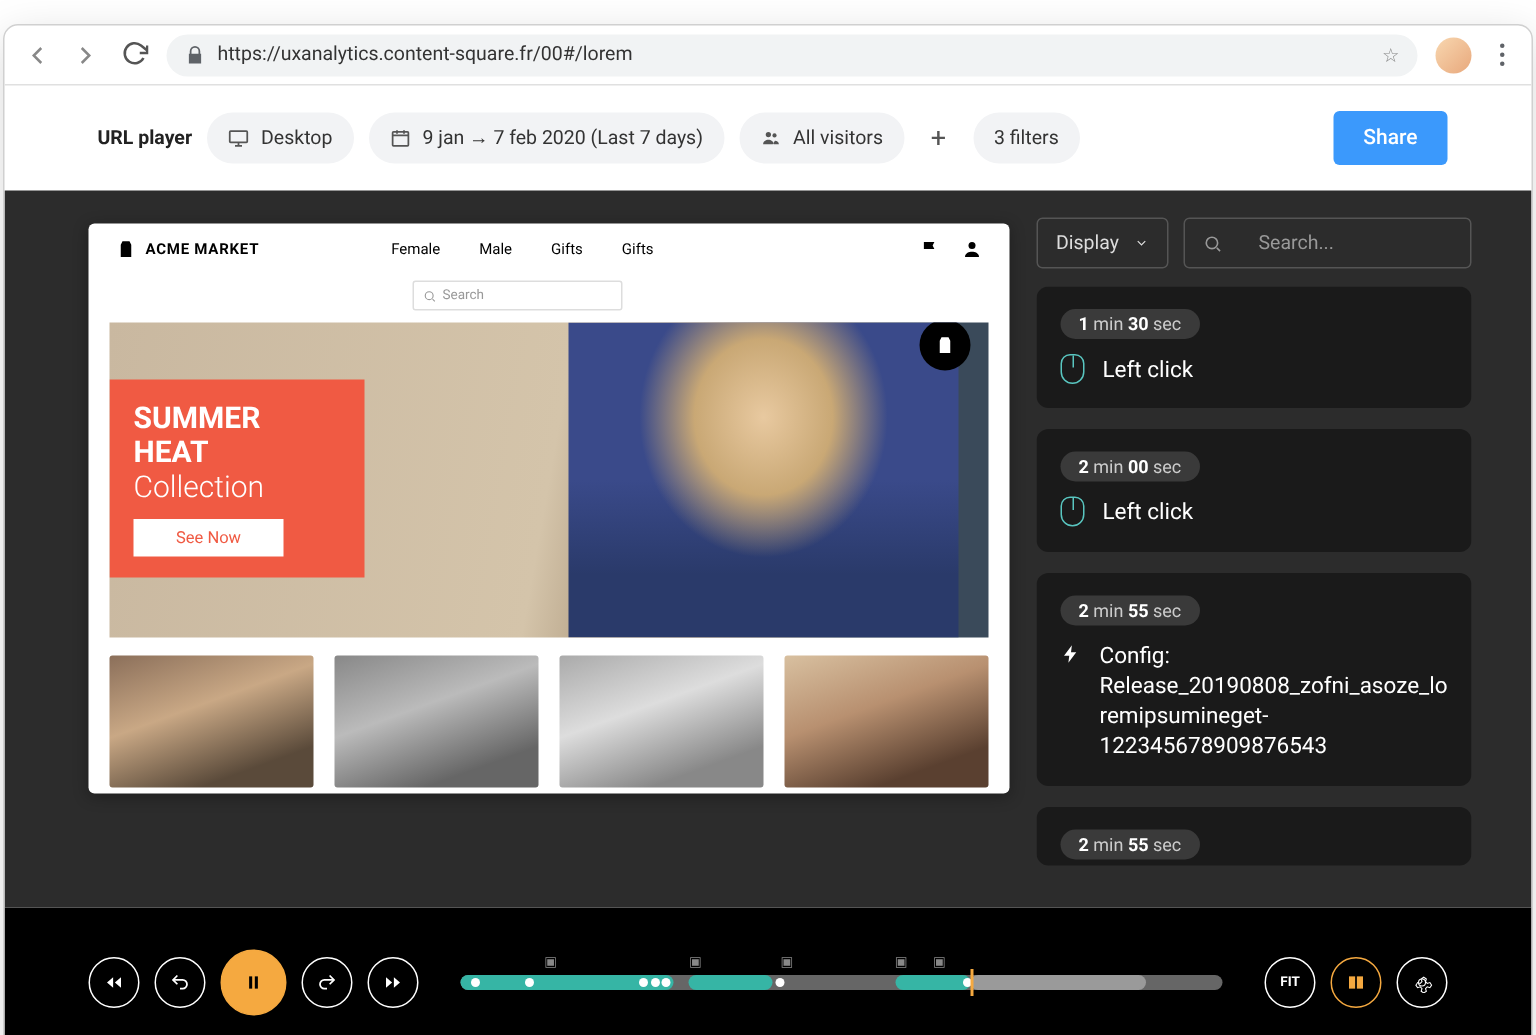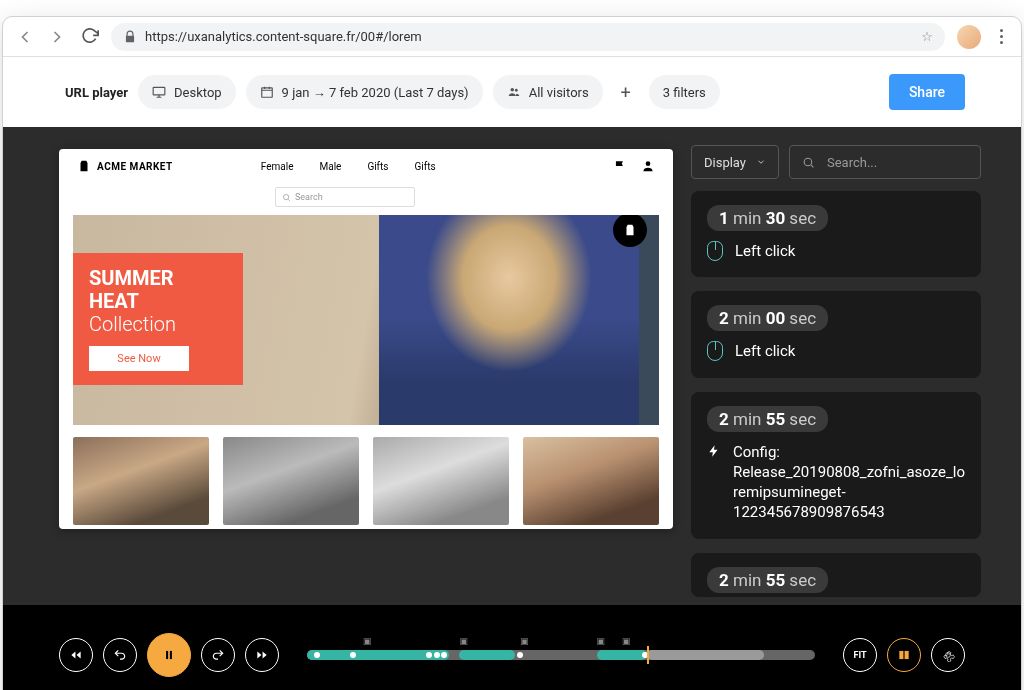--- a/index.html
+++ b/index.html
@@ -49,24 +49,24 @@
 .thumb { flex: 1; height: 88px; border-radius: 2px; }
 .t1{background:linear-gradient(160deg,#8b6f5a 0%,#c9a885 40%,#5a4a3a 80%);}
 .t2{background:linear-gradient(160deg,#888 0%,#bbb 40%,#666 80%);}
 .t3{background:linear-gradient(160deg,#aaa 0%,#ddd 40%,#888 80%);}
 .t4{background:linear-gradient(160deg,#d8c0a0 0%,#b89070 40%,#5a4030 80%);}
 
 
 .events-col { width: 330px; padding: 18px 40px 0 0; display:flex; flex-direction:column; gap:12px;}
 .events-header { display: flex; gap: 10px; }
 .dropdown { height: 34px; padding: 0 12px; border: 1px solid #555; border-radius: 4px; color: #ddd; font-size: 13px; display: flex; align-items: center; gap: 10px; cursor:pointer;}
-.search-box { flex: 1; height: 34px; padding: 0 12px; border: 1px solid #555; border-radius: 4px; color: #999; font-size: 13px; display: flex; align-items: center; gap: 12px; }
+.search-box { flex: 1; height: 34px; padding: 0 12px; border: 1px solid #555; border-radius: 4px; color: #999; font-size: 13px; display: flex; align-items: center; gap: 24px; }
 .events-list { flex:1; overflow:hidden; display:flex; flex-direction:column; gap:14px; position:relative;}
 .evt { background: #1a1a1a; border-radius: 8px; padding: 14px 16px 16px; }
-.evt-time { display: inline-block; background: #3a3a3a; color: #ccc; border-radius: 12px; padding: 3px 12px; font-size: 17px; }
+.evt-time { display: inline-block; background: #3a3a3a; color: #ccc; border-radius: 12px; padding: 3px 12px; font-size: 12px; }
 .evt-time b { color: #fff; }
 .evt-body { display: flex; align-items: flex-start; gap: 12px; margin-top: 10px; color: #fff; font-size: 15px; }
 .evt-body .txt { line-height:1.35; word-break: break-word;}
 .mouse-ic { width: 16px; height: 20px; border: 1.5px solid #59c6c0; border-radius: 8px 8px 10px 10px; position: relative; flex-shrink:0;}
 .mouse-ic::before{content:"";position:absolute;top:0;left:50%;width:1px;height:8px;background:#59c6c0;}
 .bolt-ic { color:#fff; flex-shrink:0;}
 
 
 .player { height: 100px; background: #000; display: flex; align-items: center; padding: 0 56px; gap: 10px; }
 .ctrl { width: 34px; height: 34px; border: 1.5px solid #fff; border-radius: 50%; display: flex; align-items: center; justify-content: center; color: #fff; cursor: pointer; }

